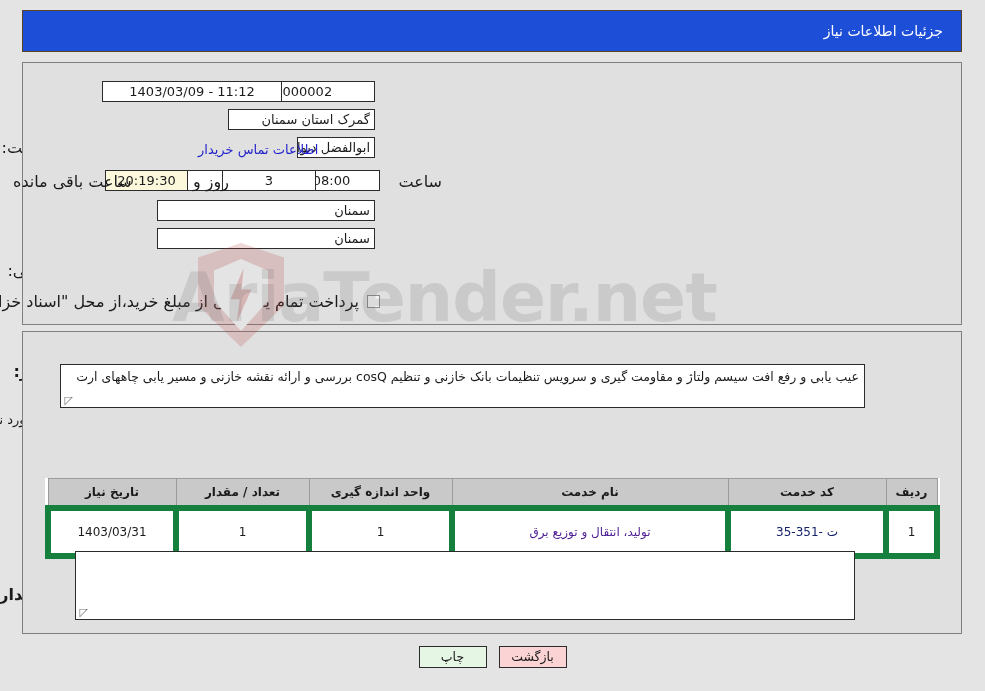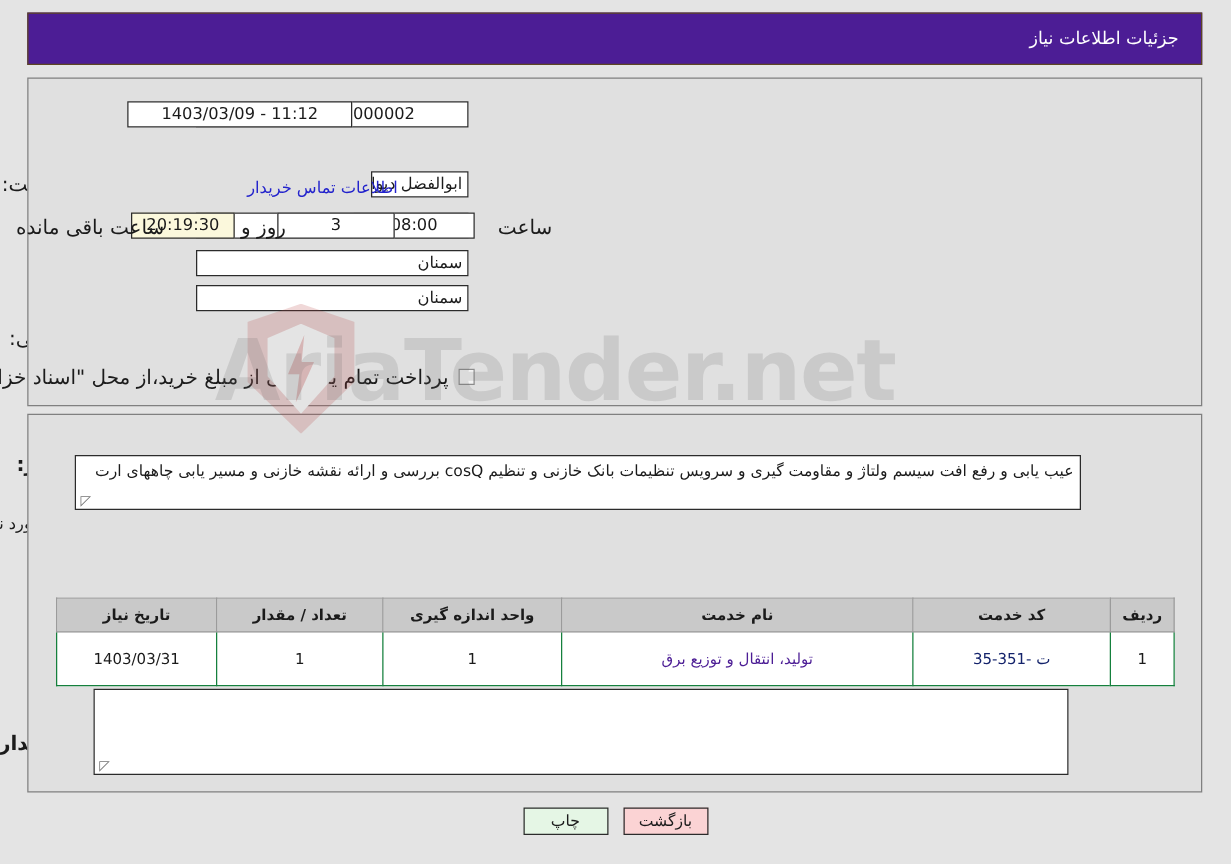--- a/index.html
+++ b/index.html
@@ -63,21 +63,21 @@
     height: 54px;
     background: rgba(178,60,60,0.28);
     clip-path: polygon(60% 0%, 10% 58%, 45% 58%, 34% 100%, 90% 40%, 52% 40%);
   }
 
   
   #header-bar {
     position: absolute;
     left: 22px; top: 10px;
     width: 940px; height: 42px;
-    background: #4c1d95;
+    background: #1d4ed8;
     border: 1px solid #5d4523;
     box-sizing: border-box;
     display: flex;
     align-items: center;
     justify-content: flex-start;
     padding-right: 18px;
     z-index: 2;
   }
   #header-title {
     color: #ffffff;
@@ -200,21 +200,21 @@
     border: 1px solid #9b9b9b;
     color: #1b1b1b;
     font-weight: bold;
     font-size: 12px;
     height: 26px;
     padding: 0 6px;
     text-align: center;
   }
   #items-table td {
     background: #ffffff;
-    border: 1px solid #15803d;
+    border: 6px solid #15803d;
     height: 26px;
     padding: 8px 6px;
     text-align: center;
     color: #1b1b1b;
     font-size: 12px;
   }
   #items-table td.blue { color: #4c1d95; }
   #items-table td.navy { color: #14236b; }
 
   
@@ -266,20 +266,21 @@
   <div class="fld" style="position:absolute; right:610px; top:81px; width:218px; z-index:3;">1103003964000002</div>
 
   <div class="frow" style="right:540px; top:82px;">
     <span class="lbl">تاریخ و ساعت اعلان عمومی:</span>
   </div>
   <div class="fld" style="position:absolute; right:703px; top:81px; width:180px; left:102px; z-index:3;">11:12 - 1403/03/09</div>
 
   <div class="frow" style="right:836px; top:110px;">
     <span class="lbl">نام دستگاه خریدار:</span>
   </div>
+  <div class="fld fld-r" style="position:absolute; right:610px; top:109px; left:228px; z-index:3;">گمرک استان سمنان</div>
 
   <div class="frow" style="right:836px; top:138px;">
     <span class="lbl">ایجاد کننده درخواست:</span>
   </div>
   <div class="fld fld-r" style="position:absolute; right:610px; top:137px; left:297px; z-index:3;">ابوالفضل دیواندری بازرس گمرک استان سمنان</div>
   <div style="position:absolute; left:198px; top:139px; z-index:3;">
     <span class="linkish">اطلاعات تماس خریدار</span>
   </div>
 
   <div class="frow" style="right:836px; top:166px; line-height:15px; white-space:normal; width:90px; display:block; text-align:right;">

